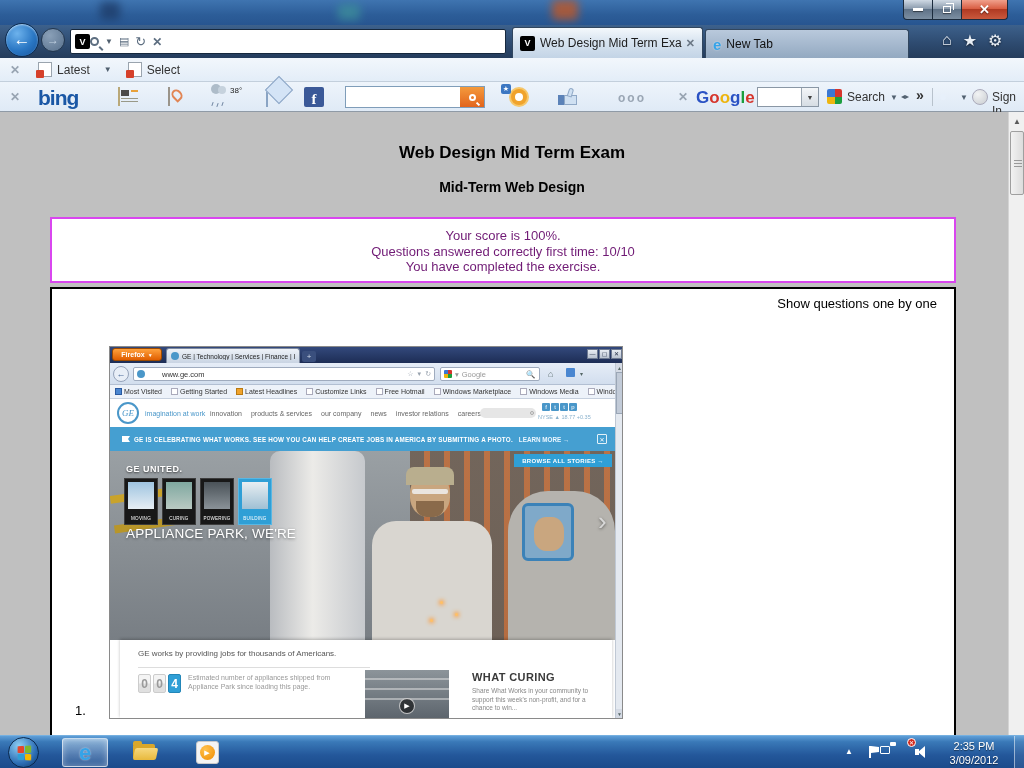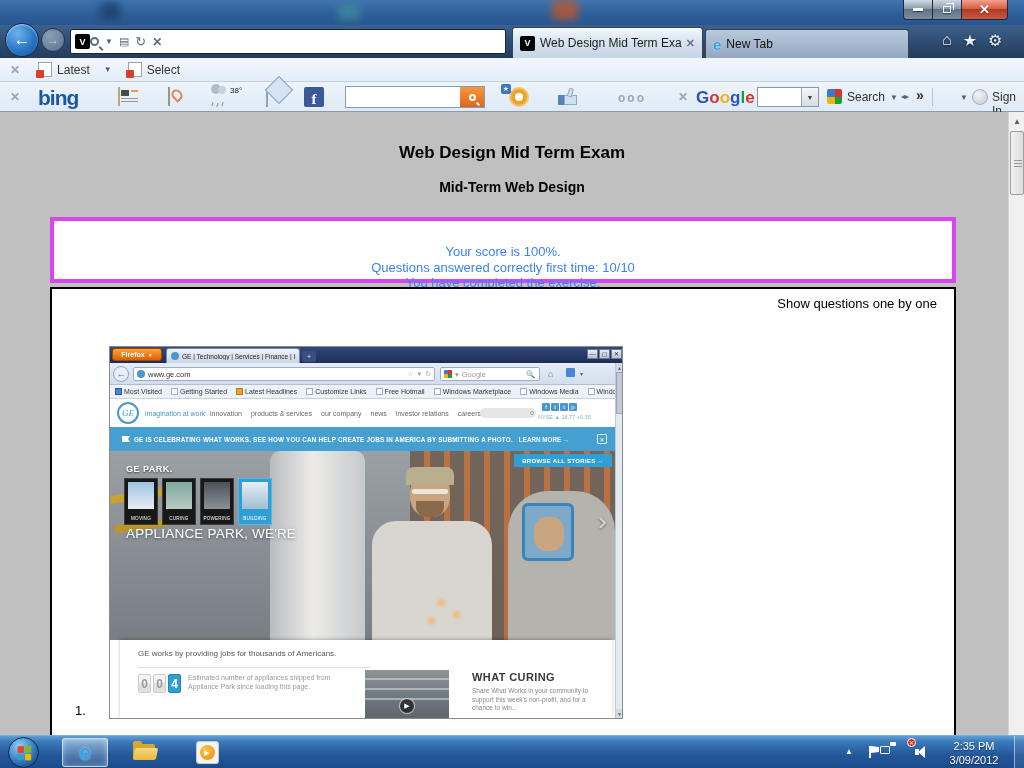--- a/index.html
+++ b/index.html
@@ -83,21 +83,21 @@
   .gmini i:nth-child(3){background:#edb50f;}.gmini i:nth-child(4){background:#1b9e3e;}
   .wrench{width:18px;height:8px;background:linear-gradient(180deg,#7db4e8,#2f6fb4);border-radius:4px;transform:rotate(-35deg);position:relative;}
   .wrench:before{content:"";position:absolute;right:-2px;top:1px;width:6px;height:6px;background:#e7f0fa;border-radius:50%;}
   .avatar{width:16px;height:16px;border-radius:50%;background:radial-gradient(circle at 35% 30%,#f2f3f4,#c9cdd1);border:1px solid #aab;}
   .vline{width:1px;height:18px;background:#b8c2cc;}
 
   
   .content{left:0;top:112px;width:1024px;height:623px;background:#c0c0c0;}
   .h1{width:100%;text-align:center;font-size:17px;font-weight:bold;color:#000;}
   .h2{width:100%;text-align:center;font-size:14px;font-weight:bold;color:#000;}
-  .scorebox{left:50px;top:105px;width:906px;height:66px;background:#fff;border:4px solid #d946ef;text-align:center;font-size:13px;color:#3b82f6;padding-top:23px;line-height:15.5px;}
+  .scorebox{left:50px;top:105px;width:906px;height:66px;background:#fff;border:2px solid #d946ef;text-align:center;font-size:13px;color:#701a75;padding-top:9px;line-height:15.5px;}
   .mainbox{left:50px;top:175px;width:906px;height:448px;background:#fff;border:2px solid #000;border-bottom:none;}
   .showq{position:absolute;right:17px;top:7px;font-size:13px;color:#000;}
   .qnum{position:absolute;left:23px;top:414px;font-size:13px;color:#000;}
   .vscroll{left:1008px;top:0;width:16px;height:623px;background:#f0f0f0;border-left:1px solid #d4d4d4;}
   .vscroll .btn{position:absolute;left:1px;width:14px;height:16px;background:#f0f0f0;color:#5a5a5a;font-size:8px;display:flex;align-items:center;justify-content:center;}
   .vscroll .thumb{position:absolute;left:1px;top:19px;width:14px;height:64px;background:linear-gradient(90deg,#f2f2f2,#dcdcdc);border:1px solid #9f9f9f;border-radius:2px;}
   .grip{position:absolute;left:3px;top:28px;width:8px;height:1px;background:#999;box-shadow:0 3px 0 #999,0 6px 0 #999;}
 
   
   .geshot{left:58px;top:58px;width:512px;height:371px;background:#fff;overflow:hidden;box-shadow:0 0 0 1px #8a8a8a;}
@@ -351,21 +351,21 @@
           <div class="a ffwin">
               <i>—</i>
               <i>▢</i>
               <i>✕</i>
             </div>
         </div>
         <div class="a ffnav">
           <div class="a ffback">←</div>
           <div class="a ffurl">
             <span class="ge-dot"></span>
-            <span style="margin-left:3px;">www.ge.com</span>
+            <span style="margin-left:17px;">www.ge.com</span>
             <span class="ric">
                 <span>☆</span>
                 <span>▾</span>
                 <span>↻</span>
               </span>
           </div>
           <div class="a ffsearch">
             <span class="gmini2">
                 <i></i>
                 <i></i>
@@ -454,21 +454,21 @@
           <div class="hp worker1-head"></div>
           <div class="hp worker1-cap"></div>
           <div class="hp worker1-glasses"></div>
           <div class="hp worker1-beard"></div>
           <div class="hp worker2-hood"></div>
           <div class="hp worker2-shield"></div>
           <div class="hp worker2-face"></div>
           <div class="hp spark" style="left:330px;top:150px;"></div>
           <div class="hp spark" style="left:345px;top:162px;"></div>
           <div class="hp spark" style="left:320px;top:168px;"></div>
-          <span class="a geworks">GE PARK.</span>
+          <span class="a geworks">GE UNITED.</span>
           <div class="a thumbs">
             <div class="thumb-card">
                 <span class="ph" style="background:linear-gradient(180deg,#9fc4e0,#e6eef4);"></span>
                 <span class="tl">MOVING</span>
               </div>
             <div class="thumb-card">
                 <span class="ph" style="background:linear-gradient(180deg,#7fa8a0,#b9c9c2);"></span>
                 <span class="tl">CURING</span>
               </div>
             <div class="thumb-card">

